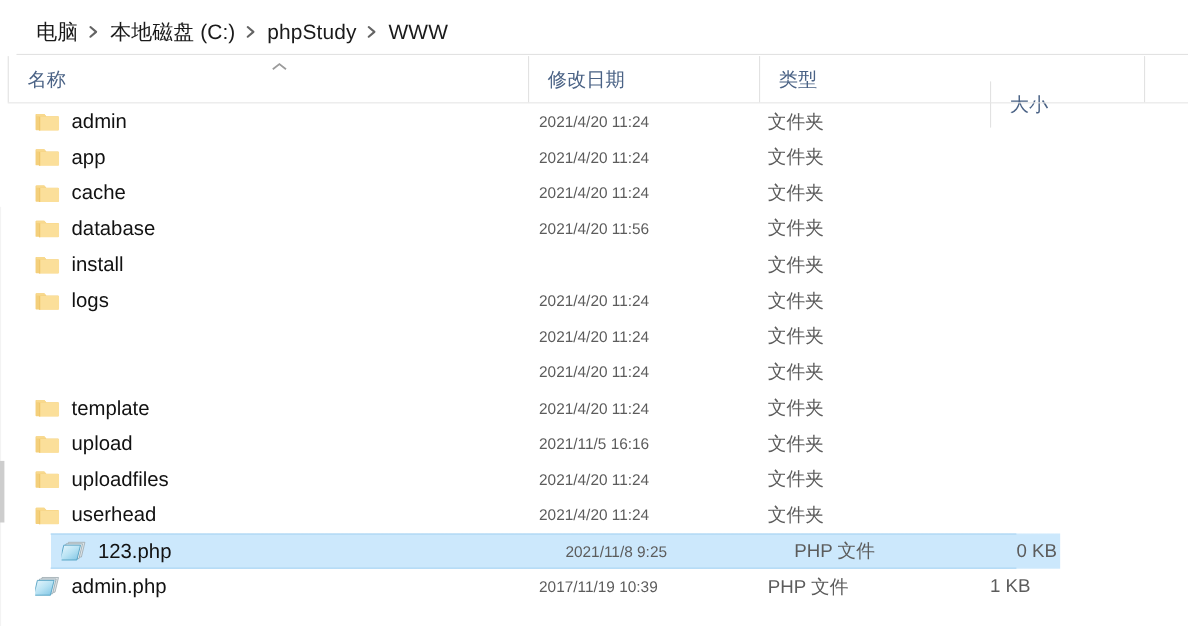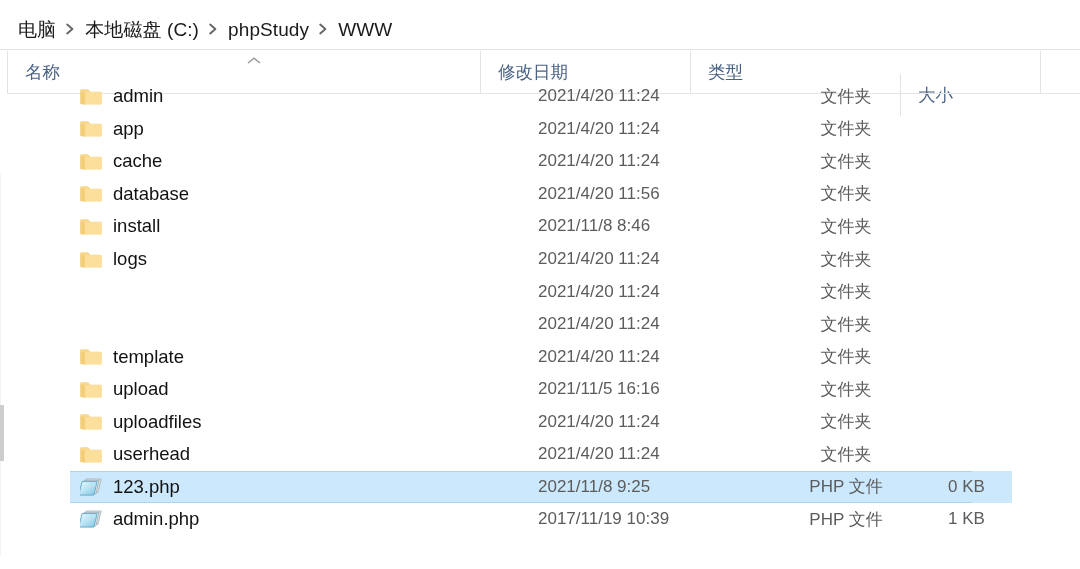--- a/index.html
+++ b/index.html
@@ -19,21 +19,21 @@
   #explorer {
     position: relative;
     width: 1080px;
     height: 569px;
     background: #ffffff;
   }
 
   
   .addressbar {
     position: absolute;
-    left: 0;
+    left: 15px;
     top: 10px;
     width: 1056px;
     height: 40px;
     background: #ffffff;
     display: flex;
     align-items: center;
     box-sizing: border-box;
     padding-left: 16px;
   }
   .addressbar::after {
@@ -107,25 +107,24 @@
     top: 56px;
     width: 16px;
     height: 10px;
   }
   .sort-arrow svg { display: block; }
 
   
   .filelist {
     position: absolute;
     left: 0;
-    top: 80px;
+    top: 94px;
     width: 964px;
     height: 475px;
     overflow: hidden;
-    padding-left: 48px;
   }
   .row {
     position: relative;
     height: 32.55px;
     display: flex;
     align-items: center;
     box-sizing: border-box;
   }
   .row.selected {
     background: #cce8fc;
@@ -147,20 +146,21 @@
     top: 0;
     height: 1px;
     background: #a9d4f2;
   }
   
   .row.selected {
     background: linear-gradient(to right,
       rgba(0,0,0,0) 0px, rgba(0,0,0,0) 22px,
       #cce8fc 22px, #cce8fc 1040px,
       rgba(0,0,0,0) 1040px);
+    margin-left: 24px;
   }
 
   .cell-name {
     position: absolute;
     left: 0;
     width: 480px;
     display: flex;
     align-items: center;
     height: 100%;
     padding-left: 32px;
@@ -179,32 +179,31 @@
     font-size: 18.5px;
     line-height: 22px;
     color: #121212;
     margin-left: 7px;
     white-space: nowrap;
   }
   .cell-date {
     position: absolute;
     left: 490px;
     width: 200px;
-    font-size: 17px;
+    font-size: 14px;
     color: #5c5c5c;
     white-space: nowrap;
   }
   .cell-type {
     position: absolute;
     left: 698px;
     width: 200px;
     font-size: 17px;
     color: #5c5c5c;
     white-space: nowrap;
-    text-align: center;
   }
   .cell-size {
     position: absolute;
     left: 900px;
     width: 128px;
     font-size: 17px;
     color: #5c5c5c;
     white-space: nowrap;
   }
 
@@ -353,21 +352,20 @@
             <span class="icon-wrap">
               <svg width="22" height="19" viewBox="0 0 22 19">
                 <path d="M1 2.6 h7.2 l1.9 2.1 h10.6 a0.8 0.8 0 0 1 0.8 0.8 v11.0 a0.8 0.8 0 0 1 -0.8 0.8 h-19.7 a0.8 0.8 0 0 1 -0.8 -0.8 v-13.1 a0.8 0.8 0 0 1 0.8 -0.8 z" fill="#f4cf7b"></path>
                 <path d="M3.4 5.0 h17.4 a0.9 0.9 0 0 1 0.9 0.9 v10.8 a0.9 0.9 0 0 1 -0.9 0.9 h-17.4 z" fill="#fbdf9a"></path>
                 <path d="M3.4 5.0 h1.2 v12.6 h-1.2 z" fill="#f0c76c"></path>
                 <path d="M1 2.6 h7.2 l1.9 2.1 h-9.1 z" fill="#f8d98e"></path>
               </svg>
             </span>
             <span class="namelabel">install</span>
           </div>
-          <div class="cell-date">2021/11/8 8:46</div>
           <div class="cell-type">文件夹</div>
           <div class="cell-size"></div>
         </div>
         <div class="row">
           <div class="cell-name">
             <span class="icon-wrap">
               <svg width="22" height="19" viewBox="0 0 22 19">
                 <path d="M1 2.6 h7.2 l1.9 2.1 h10.6 a0.8 0.8 0 0 1 0.8 0.8 v11.0 a0.8 0.8 0 0 1 -0.8 0.8 h-19.7 a0.8 0.8 0 0 1 -0.8 -0.8 v-13.1 a0.8 0.8 0 0 1 0.8 -0.8 z" fill="#f4cf7b"></path>
                 <path d="M3.4 5.0 h17.4 a0.9 0.9 0 0 1 0.9 0.9 v10.8 a0.9 0.9 0 0 1 -0.9 0.9 h-17.4 z" fill="#fbdf9a"></path>
                 <path d="M3.4 5.0 h1.2 v12.6 h-1.2 z" fill="#f0c76c"></path>

